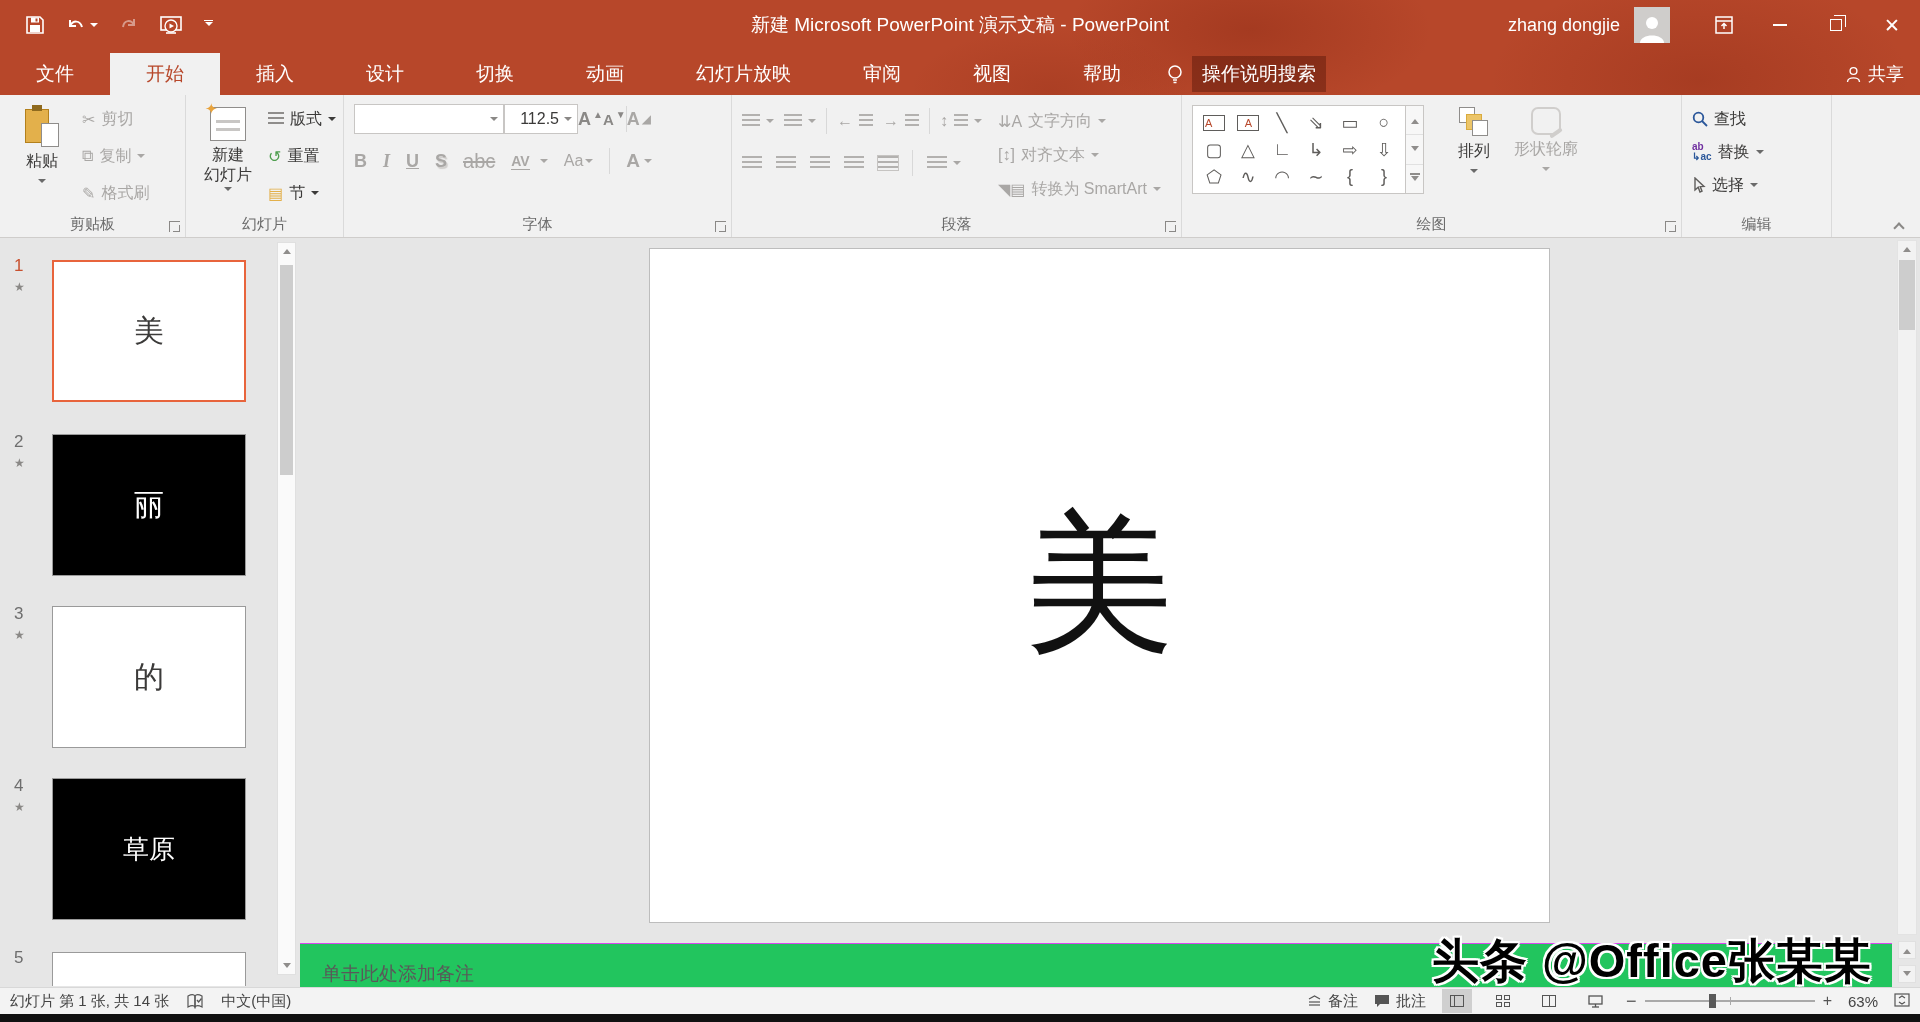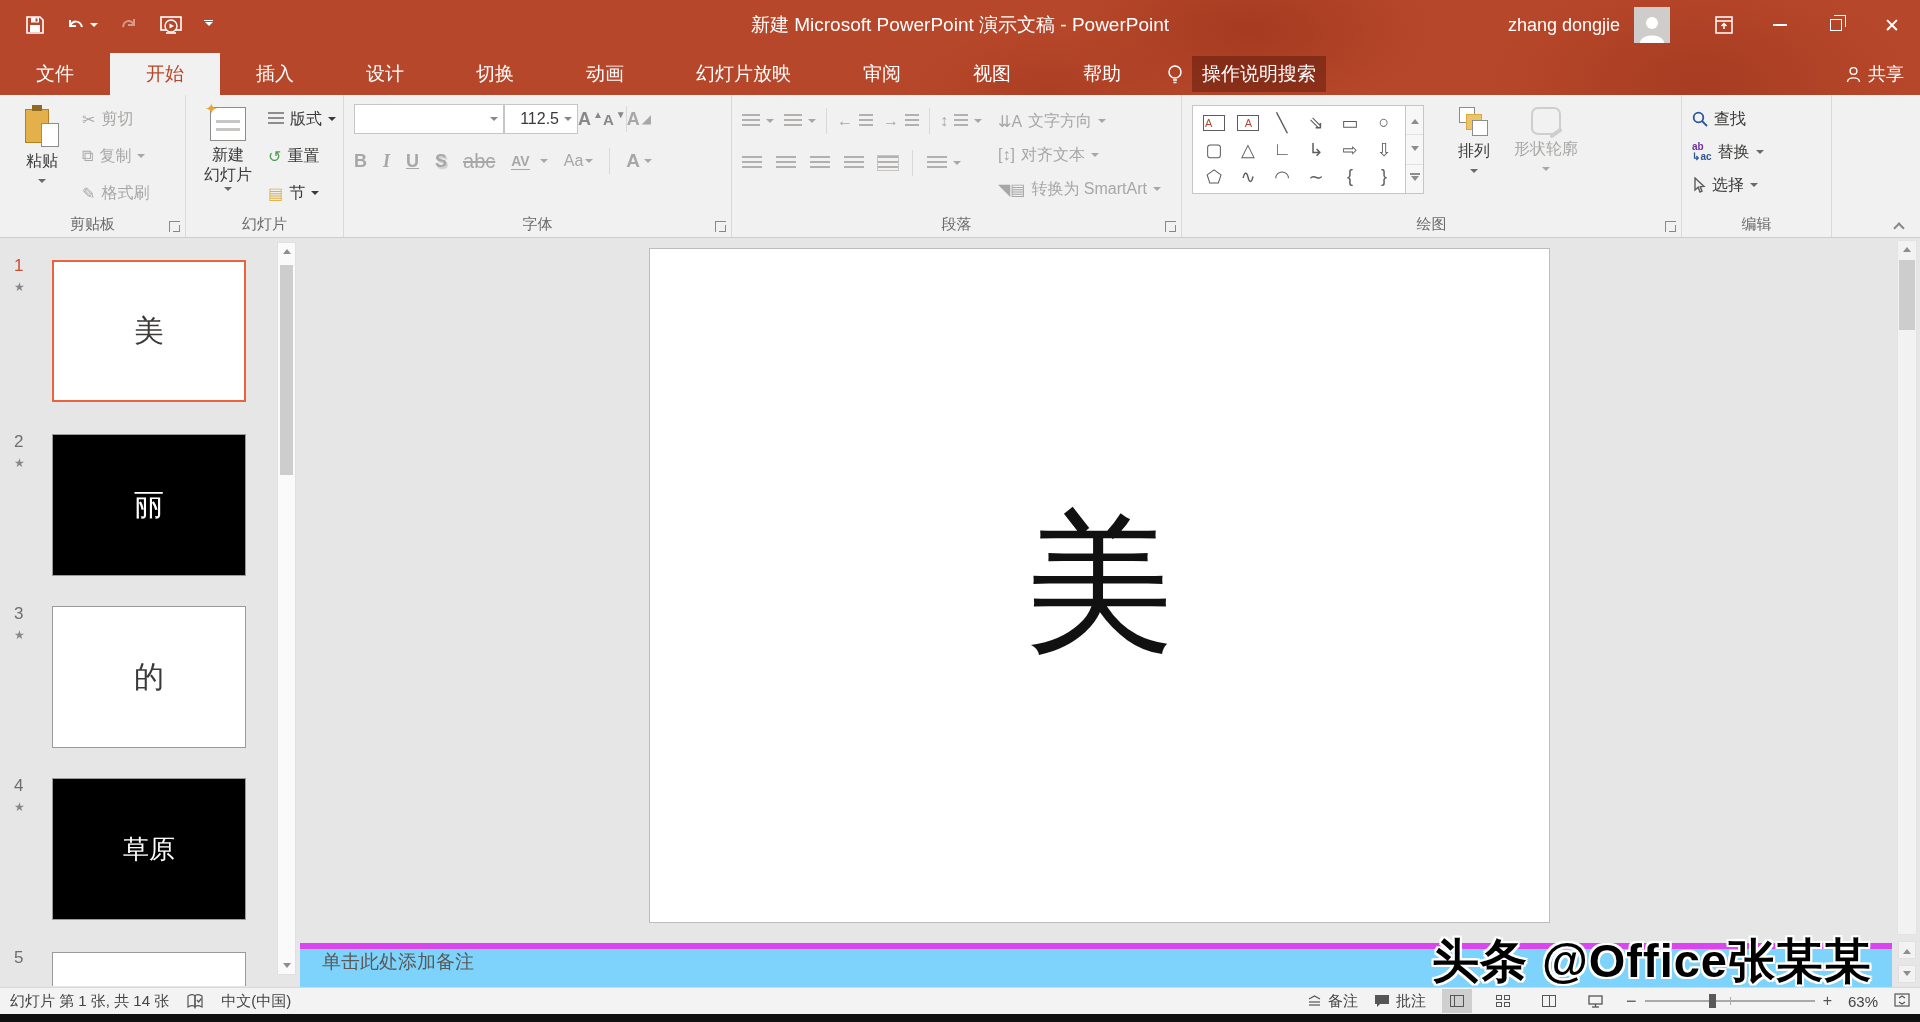--- a/index.html
+++ b/index.html
@@ -105,21 +105,21 @@
   .tp-thumb { position:absolute; left:2px; right:2px; top:22px; height:210px; background:#cdcdcd; }
   
   .slide-canvas { position:absolute; left:649px; top:10px; width:901px; height:675px; background:#fff; border:1px solid #bdbdbd; display:flex; align-items:center; justify-content:center; }
   .slide-big-text { font-family:"DejaVu Serif",serif; font-size:150px; color:#111; }
   .cv-scroll { position:absolute; right:3px; top:2px; width:20px; bottom:52px; }
   .cv-scroll .track { position:absolute; top:0; bottom:0; left:0; right:0; background:#f2f2f2; border:1px solid #e3e3e3; }
   .cv-thumb { position:absolute; left:2px; right:2px; top:20px; height:70px; background:#cdcdcd; }
   .cv-bottom-btns { position:absolute; right:3px; bottom:4px; width:20px; display:flex; flex-direction:column; gap:6px; align-items:center; }
   .mini-btn { width:18px; height:18px; display:flex; align-items:center; justify-content:center; background:#f2f2f2; border:1px solid #e0e0e0; cursor:pointer; }
   
-  .notesbar { position:absolute; left:300px; right:28px; bottom:0; height:44px; background:#7dd3fc; border-top:6px solid #d946ef; display:flex; align-items:flex-start; padding-left:22px; }
+  .notesbar { position:absolute; left:300px; right:28px; bottom:0; height:44px; background:#22c55e; border-top:1px solid #d946ef; display:flex; align-items:flex-end; padding-left:22px; }
   .notes-ph { color:#595959; font-size:19px; }
   
   .statusbar { position:absolute; left:0; right:0; bottom:8px; height:27px; background:#f3f3f3; border-top:1px solid #d8d8d8; display:flex; align-items:center; font-size:15px; color:#444; padding:8px 10px; }
   .sb-left { display:flex; align-items:center; gap:18px; }
   .sb-right { margin-left:auto; display:flex; align-items:center; gap:16px; }
   .sb-item { display:flex; align-items:center; gap:6px; cursor:pointer;justify-content:flex-end; }
   .view-btn { width:30px; height:24px; display:flex; align-items:center; justify-content:center; cursor:pointer; }
   .view-btn.sel { background:#cfcfcf; }
   .vb-ic { border:1.4px solid #555; }
   .zoom-slider { display:flex; align-items:center; gap:8px; cursor:pointer; }

